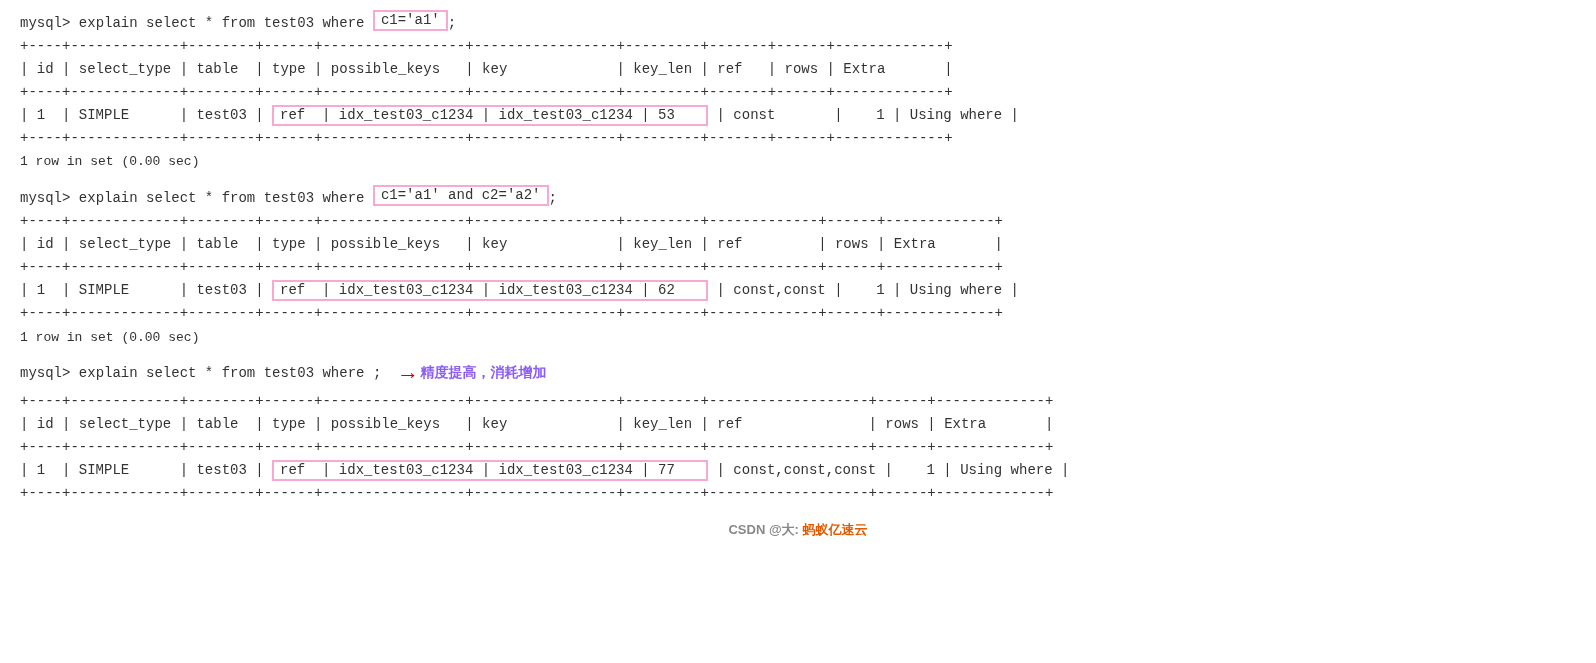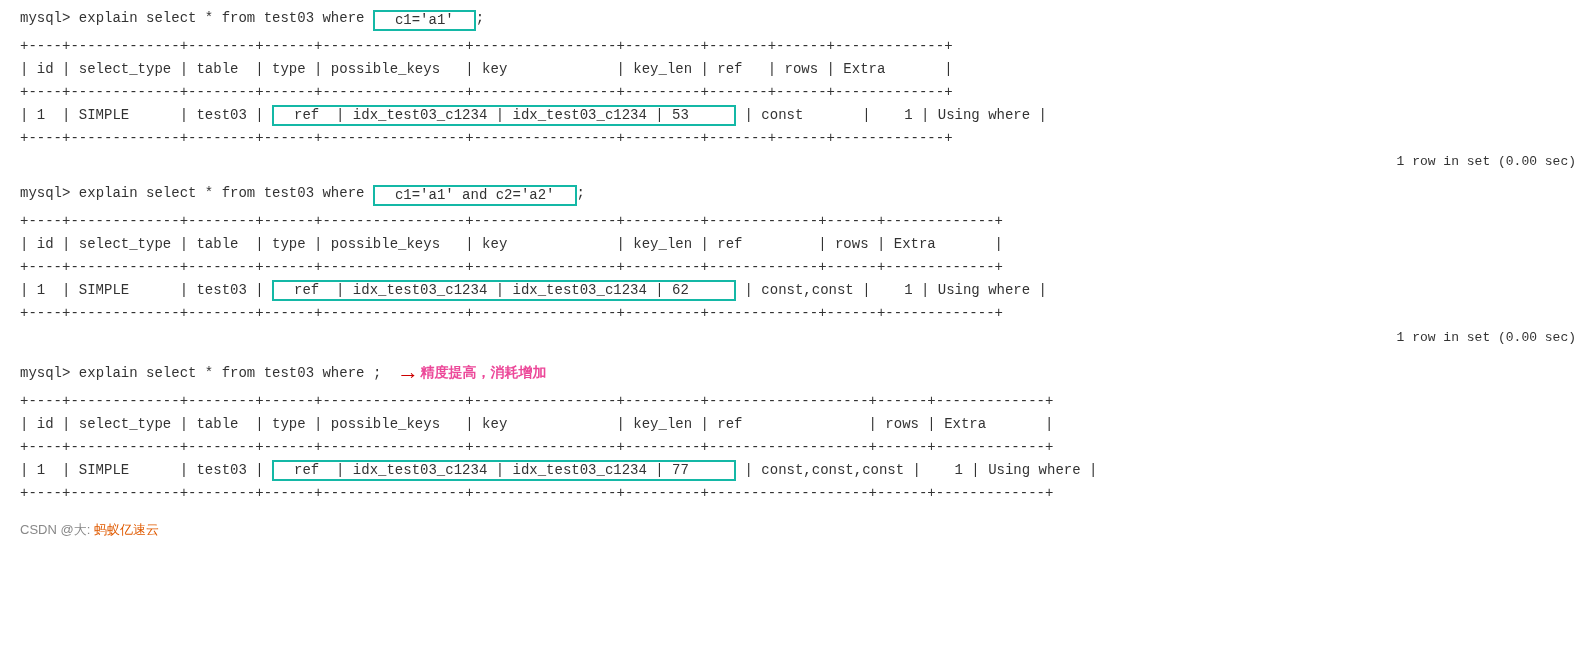--- a/index.html
+++ b/index.html
@@ -15,36 +15,36 @@
     }
 
     .query-block {
       margin-bottom: 16px;
     }
 
     .result-row-line {
       font-size: 13px;
       margin: 4px 0 8px 0;
       color: #333;
-      text-align: right;
     }
 
     .inline-highlight {
-      border: 2px solid #14b8a6;
-      padding: 0 20px;
+      border: 2px solid #f9a8d4;
+      padding: 0 6px;
       display: inline-block;
       line-height: 1.2;
     }
 
     .footer {
-      text-align: left;
+      text-align: center;
       margin-top: 10px;
       font-size: 13px;
       color: #888;
       font-family: Arial, sans-serif;
+      font-weight: bold;
     }
 
     .footer-brand {
       color: #e05a00;
     }
 
     
     .tbl-wrap {
       display: block;
       font-family: 'Courier New', Courier, monospace;
@@ -57,21 +57,21 @@
       white-space: pre;
       display: block;
     }
 
     .query-prompt-line {
       white-space: pre;
       margin-bottom: 4px;
       font-family: 'Courier New', Courier, monospace;
       font-size: 14px;
       display: flex;
-      align-items: flex-start;
+      align-items: flex-end;
     }
 
     .q-annotation-row {
       display: flex;
       align-items: center;
       margin-bottom: 4px;
     }
   </style>
 </head>
 <body>
@@ -108,21 +108,21 @@
     <div class="result-row-line">1 row in set (0.00 sec)</div>
   </div>
 
   <div class="query-block">
     <div class="q-annotation-row">
       <div class="query-prompt-line" style="margin-bottom:0;">
         <span style="color:#333;">mysql&gt;</span>
         <span> explain select * from test03 where </span><span>;</span>
       </div>
       <span style="color:#cc0000; font-size:22px; font-weight:bold; margin-left:20px;">→</span>
-      <span style="color:#ec4899; font-weight:bold; font-size:14px; margin-left:6px; font-family:'SimHei','Microsoft YaHei',sans-serif;">精度提高，消耗增加</span>
+      <span style="color:#8b5cf6; font-weight:bold; font-size:14px; margin-left:6px; font-family:'SimHei','Microsoft YaHei',sans-serif;">精度提高，消耗增加</span>
     </div>
     <div class="tbl-wrap" style="margin-top:4px;">
       <span class="tbl-line">+----+-------------+--------+------+-----------------+-----------------+---------+-------------------+------+-------------+</span>
       <span class="tbl-line">| id | select_type | table  | type | possible_keys   | key             | key_len | ref               | rows | Extra       |</span>
       <span class="tbl-line">+----+-------------+--------+------+-----------------+-----------------+---------+-------------------+------+-------------+</span>
       <span class="tbl-line">| 1  | SIMPLE      | test03 | <span class="inline-highlight">ref  | idx_test03_c1234 | idx_test03_c1234 | 77   </span> | const,const,const |    1 | Using where |</span>
       <span class="tbl-line">+----+-------------+--------+------+-----------------+-----------------+---------+-------------------+------+-------------+</span>
     </div>
   </div>
 

